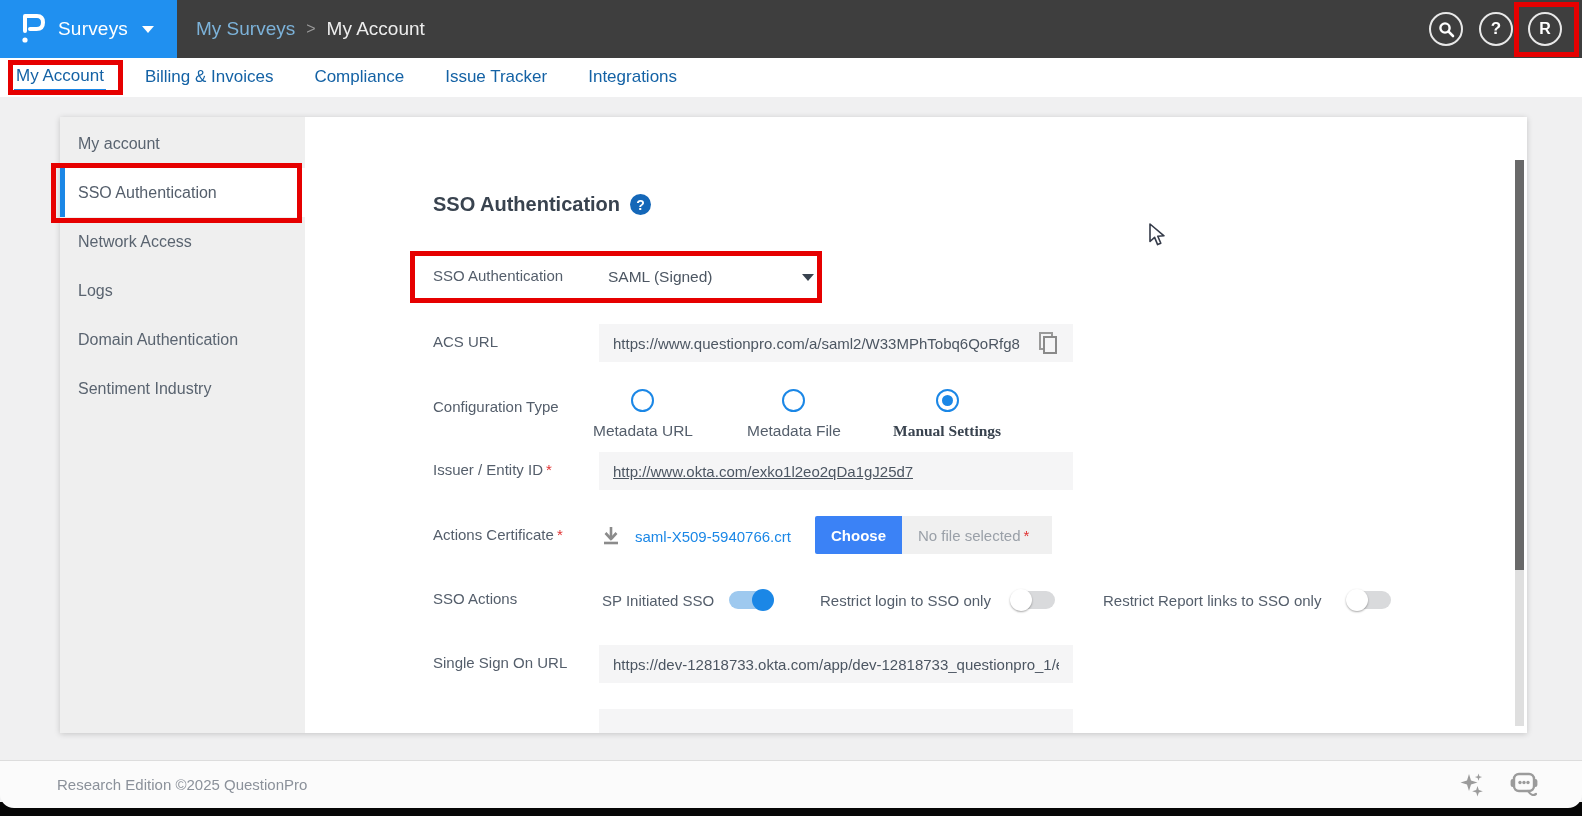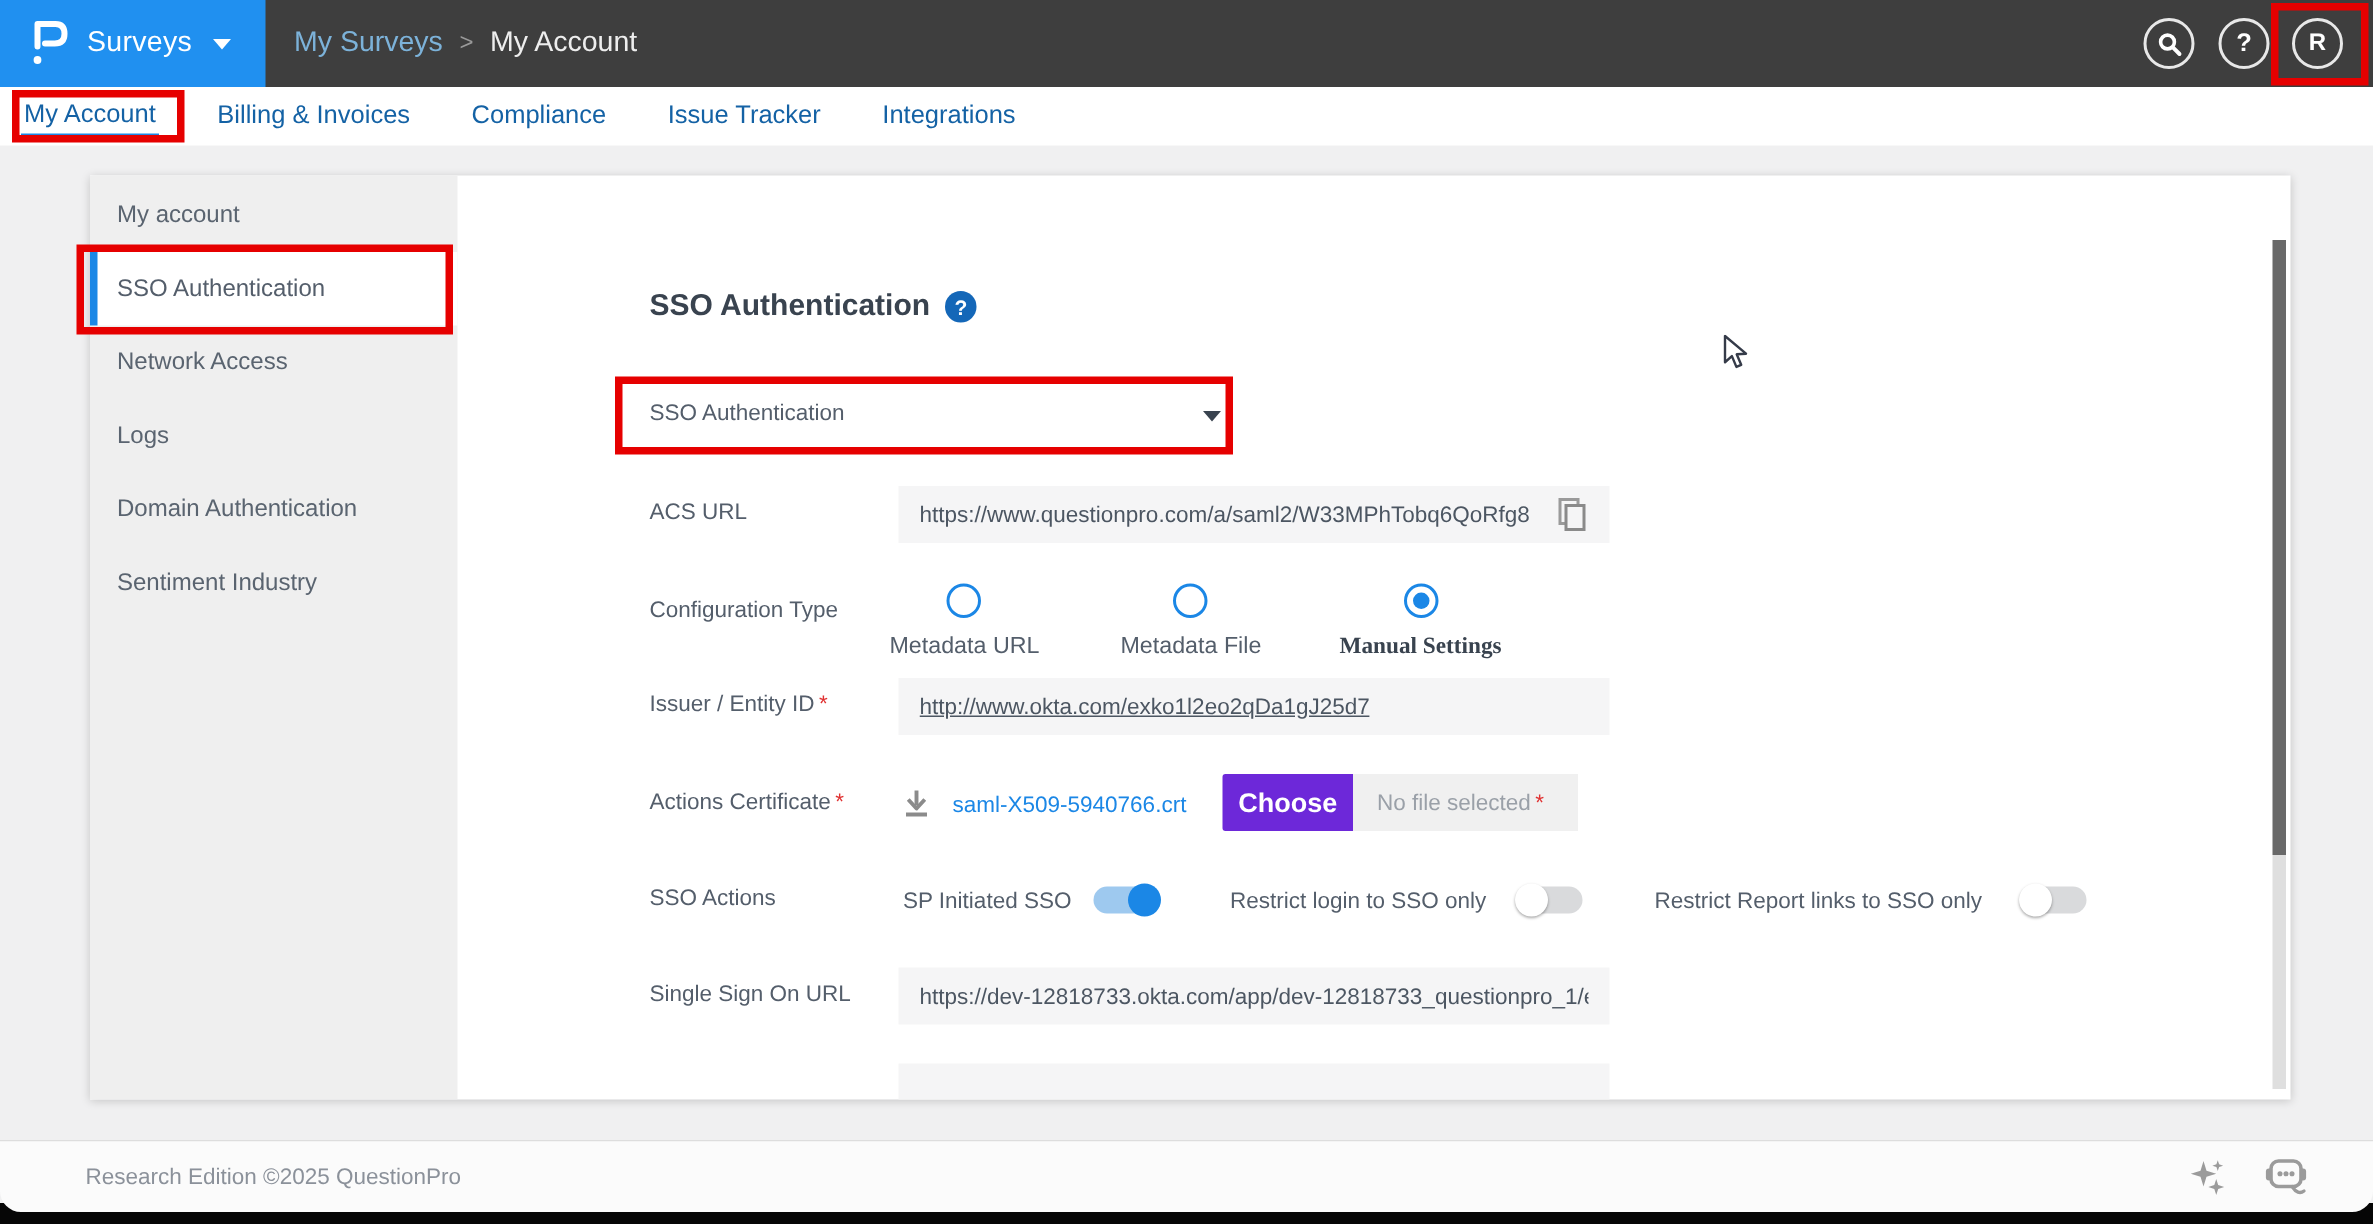--- a/index.html
+++ b/index.html
@@ -58,22 +58,22 @@
 
   .radio-item { position:absolute; display:flex; align-items:center; gap:10px; height:36px; cursor:pointer;flex-direction:column; }
   .radio-circle { width:23px; height:23px; border:2px solid #1b87e6; border-radius:50%; background:#fff;
                   display:flex; align-items:center; justify-content:center; flex:0 0 auto; }
   .radio-circle.checked::after { content:""; width:11px; height:11px; border-radius:50%; background:#1b87e6; }
   .radio-label { font-size:15.5px; color:#545e6b; white-space:nowrap; }
   .radio-label.sel { color:#39434f; font-weight:600; }
 
   .cert-link { position:absolute; left:575px; top:0; height:42px; display:flex; align-items:center;
                font-size:15px; color:#1b87e6; cursor:pointer; }
-  .choose-btn { position:absolute; left:755px; top:1px; width:87px; height:38px; background:#6d28d9; color:#fff;
-                font-size:18px; font-weight:600; border:none; border-radius:2px 0 0 2px; cursor:pointer;text-align:center; }
+  .choose-btn { position:absolute; left:755px; top:1px; width:87px; height:38px; background:#3b82f6; color:#fff;
+                font-size:15px; font-weight:600; border:none; border-radius:2px 0 0 2px; cursor:pointer;text-align:center; }
   .file-area { position:absolute; left:842px; top:1px; width:150px; height:38px; background:#f0f0f0;
                display:flex; align-items:center; padding-left:16px; font-size:15px; color:#9aa0a8; white-space:nowrap; }
 
   .toggle-label { position:absolute; top:0; height:42px; display:flex; align-items:center;
                   font-size:15px; color:#545e6b; white-space:nowrap; }
   .toggle { position:absolute; top:12px; width:44px; height:18px; border-radius:9px; cursor:pointer; }
   .toggle.on { background:#9ec9ef; }
   .toggle.off { background:#d9dadc; }
   .toggle .knob { position:absolute; top:-2px; width:22px; height:22px; border-radius:50%; }
   .toggle.on .knob { right:-1px; background:#1b87e6; }
@@ -161,20 +161,21 @@
 
     <div class="heading">
       <span class="heading-title">SSO Authentication</span>
       <span class="heading-help">
           <span>?</span>
         </span>
     </div>
 
     <div style="position:absolute; left:0; top:135px; width:1467px; height:50px;">
       <span class="row-label" style="top:15px;">SSO Authentication</span>
+      <span class="select-value">SAML (Signed)</span>
       <span class="select-caret"></span>
     </div>
 
     <div style="position:absolute; left:0; top:205px; width:1467px; height:42px;">
       <span class="row-label" style="top:11px;">ACS URL</span>
       <div class="field" style="top:2px;">
         <span class="url-text">https://www.questionpro.com/a/saml2/W33MPhTobq6QoRfg8</span>
         <span class="copy-btn">
           <svg width="22" height="24" viewBox="0 0 22 24">
             <rect x="3" y="2" width="12" height="16" fill="none" stroke="#9a9a9a" stroke-width="2"></rect>

